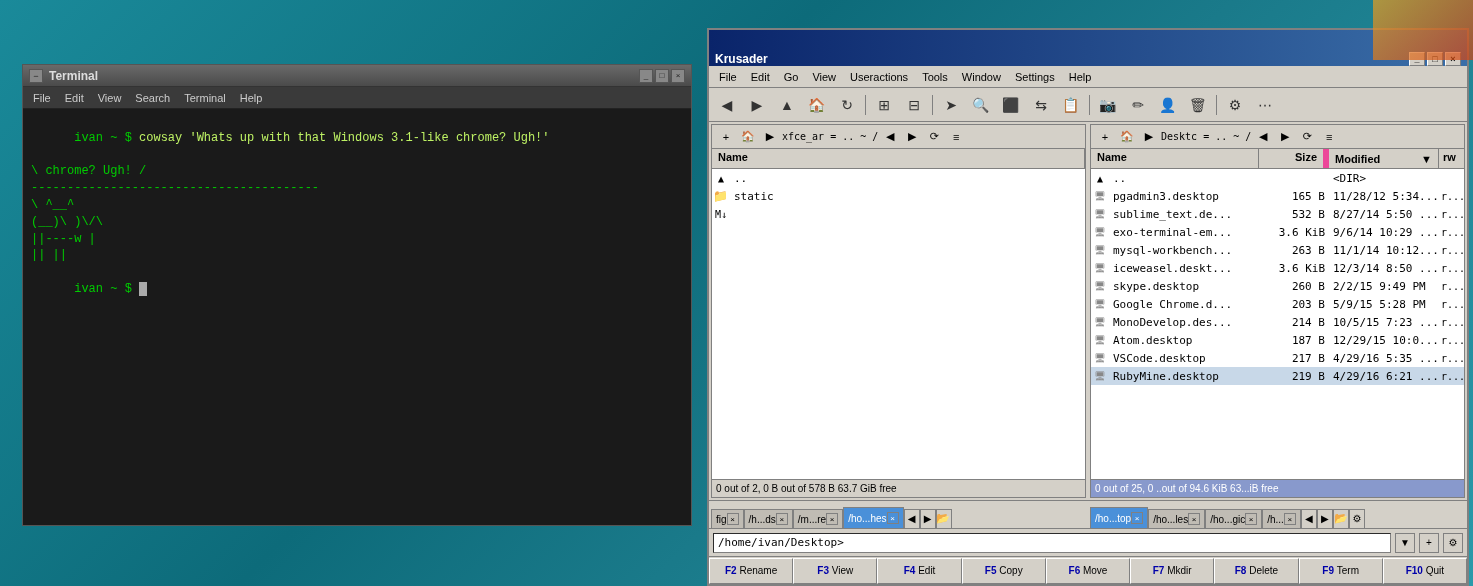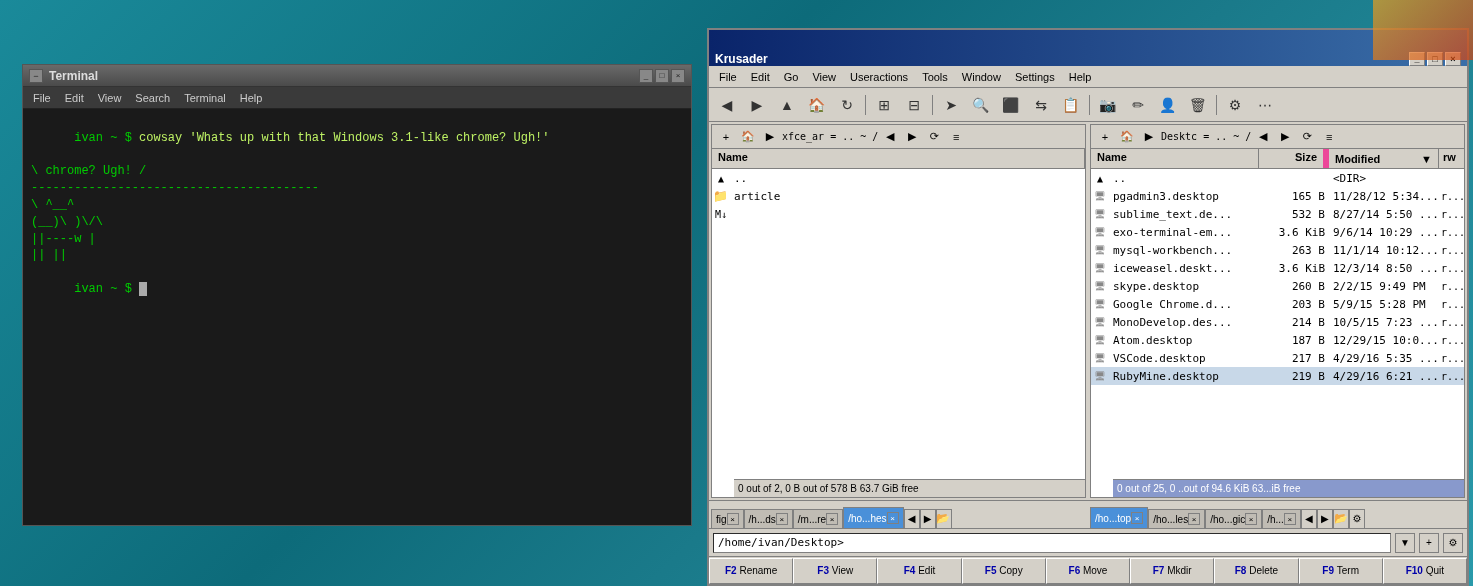--- a/index.html
+++ b/index.html
@@ -318,21 +318,20 @@
       font-size: 10px;
     }
     .panel-statusbar {
       background: #d4d0c8;
       height: 18px;
       display: flex;
       align-items: center;
       padding: 0 4px;
       font-size: 10px;
       border-top: 1px solid #808080;
-      margin-left: 22px;
     }
     .panel-statusbar.right-panel {
       background: #8899cc;
       color: white;
     }
     .tab-item {
       display: flex;
       align-items: center;
       background: #c0bcb4;
       border: 1px solid #808080;
@@ -553,21 +552,21 @@
         <div class="panel-header">
           <div class="panel-header-name">Name</div>
         </div>
         <div class="panel-files">
           <div class="file-row">
             <div class="file-icon">▲</div>
             <div class="file-name">..</div>
           </div>
           <div class="file-row">
             <div class="file-icon" style="font-size:12px;">📁</div>
-            <div class="file-name">article</div>
+            <div class="file-name">static</div>
           </div>
           <div class="file-row">
             <div class="file-icon" style="font-size:10px;">M↓</div>
           </div>
         </div>
         <div class="panel-statusbar">
           <span>0 out of 2, 0 B out of 578 B     63.7 GiB free</span>
         </div>
       </div>
     </div>

